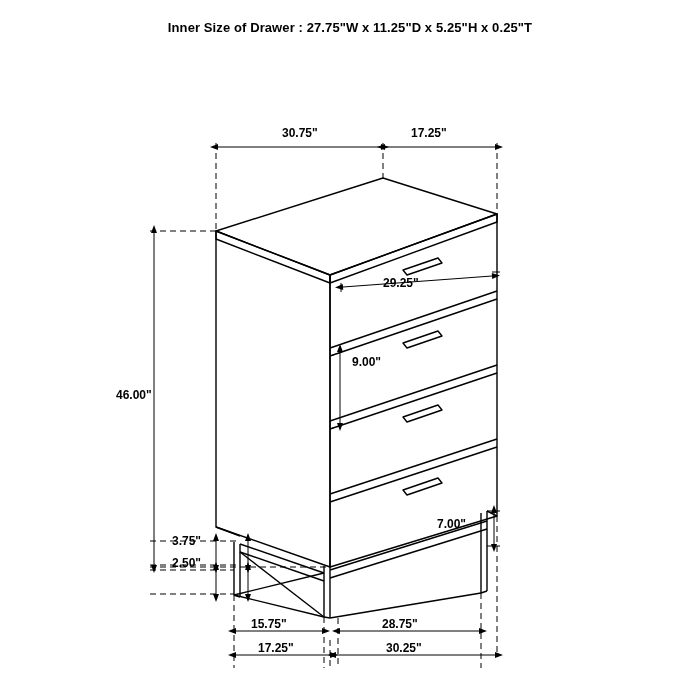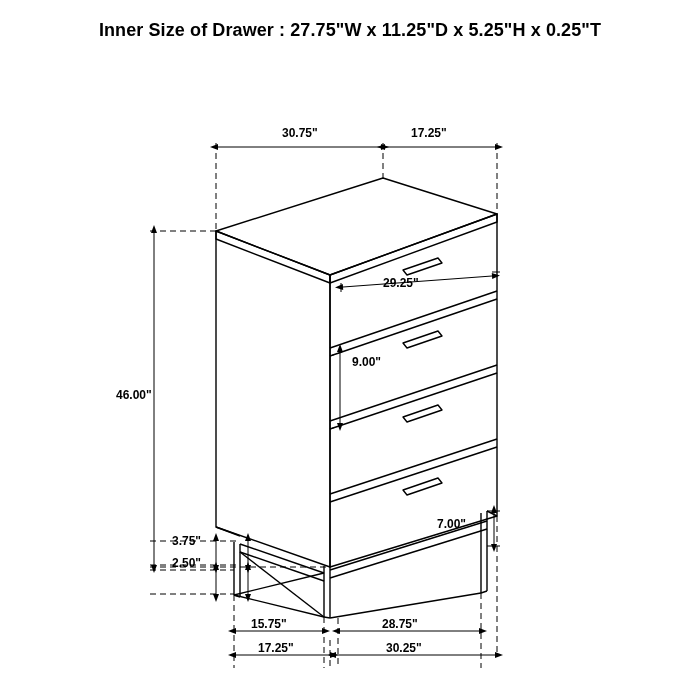--- a/index.html
+++ b/index.html
@@ -14,21 +14,21 @@
     background: #ffffff;
     font-family: "Liberation Sans", sans-serif;
     overflow: hidden;
   }
   #title {
     position: absolute;
     top: 20px;
     left: 0;
     width: 700px;
     text-align: center;
-    font-size: 18px;
+    font-size: 13px;
     font-weight: bold;
     color: #000000;
     letter-spacing: 0.1px;
   }
   #canvas {
     position: absolute;
     top: 0;
     left: 0;
   }
   .dim-label {

